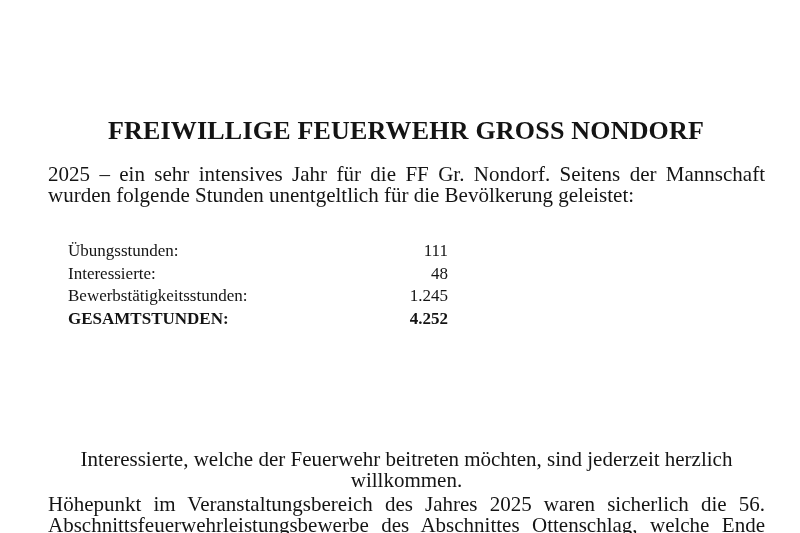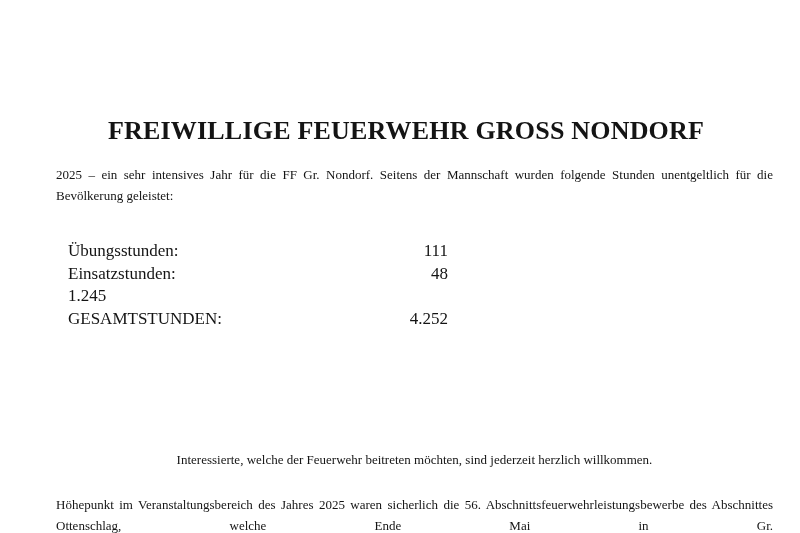--- a/index.html
+++ b/index.html
@@ -22,23 +22,23 @@
     left: 0;
     right: 0;
     text-align: center;
     font-size: 26px;
     line-height: 30px;
     font-weight: bold;
     letter-spacing: 0.2px;
   }
   .para {
     position: absolute;
-    left: 44px;
+    left: 36px;
     width: 729px;
-    font-size: 13px;
+    font-size: 21px;
     line-height: 21px;
     text-align: justify;
   }
   .para-intro     { top: 152px; }
   .para-members   { top: 372px; }
   .para-welcome   { top: 437px; text-align: center; }
   .para-highlight { top: 482px; text-align: justify; text-align-last: justify; }
   .hours-table {
     position: absolute;
     top: 216px;
@@ -48,41 +48,42 @@
   }
   .hours-row {
     display: flex;
     justify-content: space-between;
     align-items: baseline;
     height: 22.5px;
     line-height: 22.5px;
   }
   .hours-label { text-align: right; white-space: nowrap; }
   .hours-value { text-align: center; white-space: nowrap; }
-  .hours-row.total { font-weight: normal; }
+  .hours-row.total { font-weight: bold; }
 </style>
 </head>
 <body>
 
 <div class="page">
 
   <h1 class="doc-title">FREIWILLIGE FEUERWEHR GROSS NONDORF</h1>
 
   <p class="para para-intro">2025 – ein sehr intensives Jahr für die FF Gr. Nondorf. Seitens der Mannschaft wurden folgende Stunden unentgeltlich für die Bevölkerung geleistet:</p>
 
   <div class="hours-table">
     <div class="hours-row">
       <span class="hours-label">Übungsstunden:</span>
       <span class="hours-value">111</span>
     </div>
     <div class="hours-row">
-      <span class="hours-label">Einsatzstunden:</span>
+      <span class="hours-label">Interessierte:</span>
       <span class="hours-value">48</span>
     </div>
     <div class="hours-row">
+      <span class="hours-label">Bewerbstätigkeitsstunden:</span>
       <span class="hours-value">1.245</span>
     </div>
     <div class="hours-row total">
       <span class="hours-label">GESAMTSTUNDEN:</span>
       <span class="hours-value">4.252</span>
     </div>
   </div>
 
 
   <p class="para para-welcome">Interessierte, welche der Feuerwehr beitreten möchten, sind jederzeit herzlich willkommen.</p>

